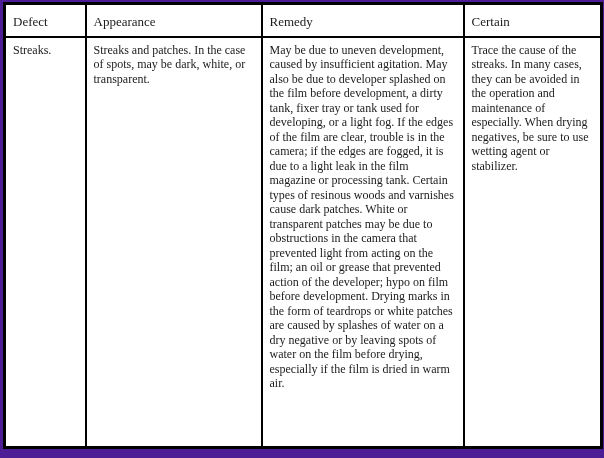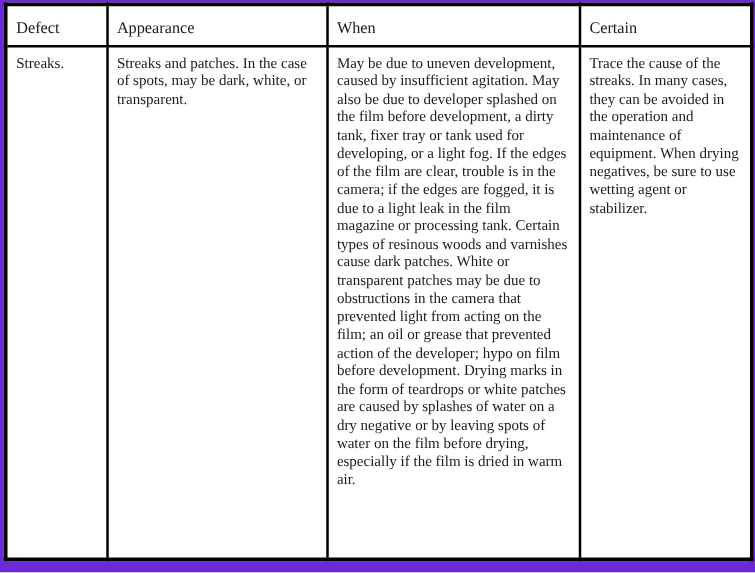--- a/index.html
+++ b/index.html
@@ -12,21 +12,21 @@
     background: #fdfdfc;
     font-family: "Liberation Serif", "DejaVu Serif", serif;
     color: #1b1b1b;
   }
   .page {
     box-sizing: border-box;
     width: 604px;
     height: 458px;
     padding: 2px 3px;
     overflow: hidden;
-    background: #6d28d9;
+    background: #4c1d95;
   }
   table.defects {
     border-collapse: collapse;
     table-layout: fixed;
     width: 597px;
     border: 3px solid #000;
     background: #ffffff;
   }
   col.c1 { width: 81px; }
   col.c2 { width: 176px; }
@@ -62,26 +62,26 @@
     <colgroup>
       <col class="c1">
       <col class="c2">
       <col class="c3">
       <col class="c4">
     </colgroup>
     <thead>
       <tr>
         <th>Defect</th>
         <th>Appearance</th>
-        <th>When</th>
+        <th>Remedy</th>
         <th>Certain</th>
       </tr>
     </thead>
     <tbody>
       <tr class="body-row">
         <td>Streaks.</td>
         <td>Streaks and patches. In the case of spots, may be dark, white, or transparent.</td>
         <td>May be due to uneven development, caused by insufficient agitation. May also be due to developer splashed on the film before development, a dirty tank, fixer tray or tank used for developing, or a light fog. If the edges of the film are clear, trouble is in the camera; if the edges are fogged, it is due to a light leak in the film magazine or processing tank. Certain types of resinous woods and varnishes cause dark patches. White or transparent patches may be due to obstructions in the camera that prevented light from acting on the film; an oil or grease that prevented action of the developer; hypo on film before development. Drying marks in the form of teardrops or white patches are caused by splashes of water on a dry negative or by leaving spots of water on the film before drying, especially if the film is dried in warm air.</td>
-        <td>Trace the cause of the streaks. In many cases, they can be avoided in the operation and maintenance of equipment. When drying negatives, be sure to use wetting agent or stabilizer.</td>
+        <td>Trace the cause of the streaks. In many cases, they can be avoided in the operation and maintenance of especially. When drying negatives, be sure to use wetting agent or stabilizer.</td>
       </tr>
     </tbody>
   </table>
 </div>
 
 </body></html>

